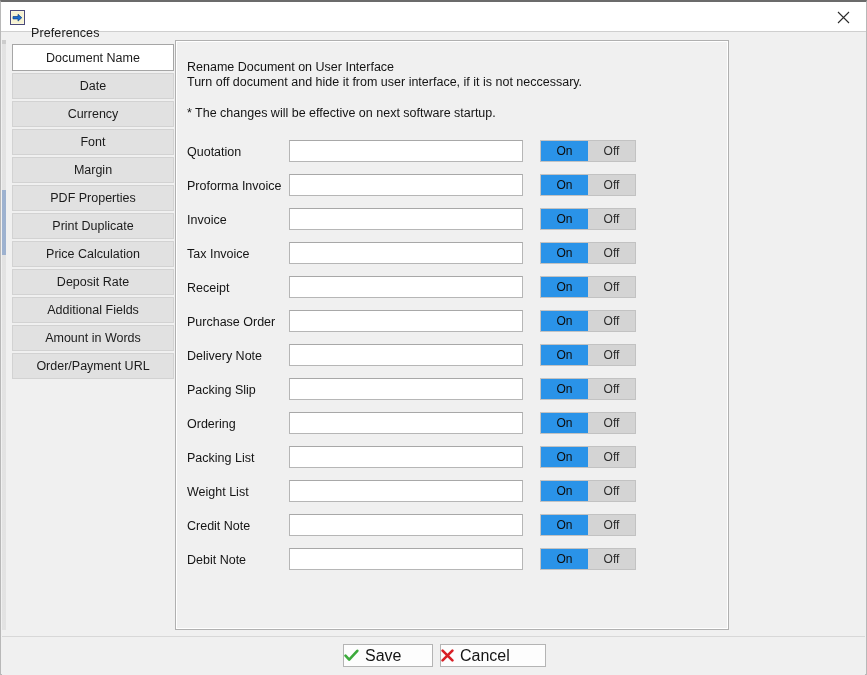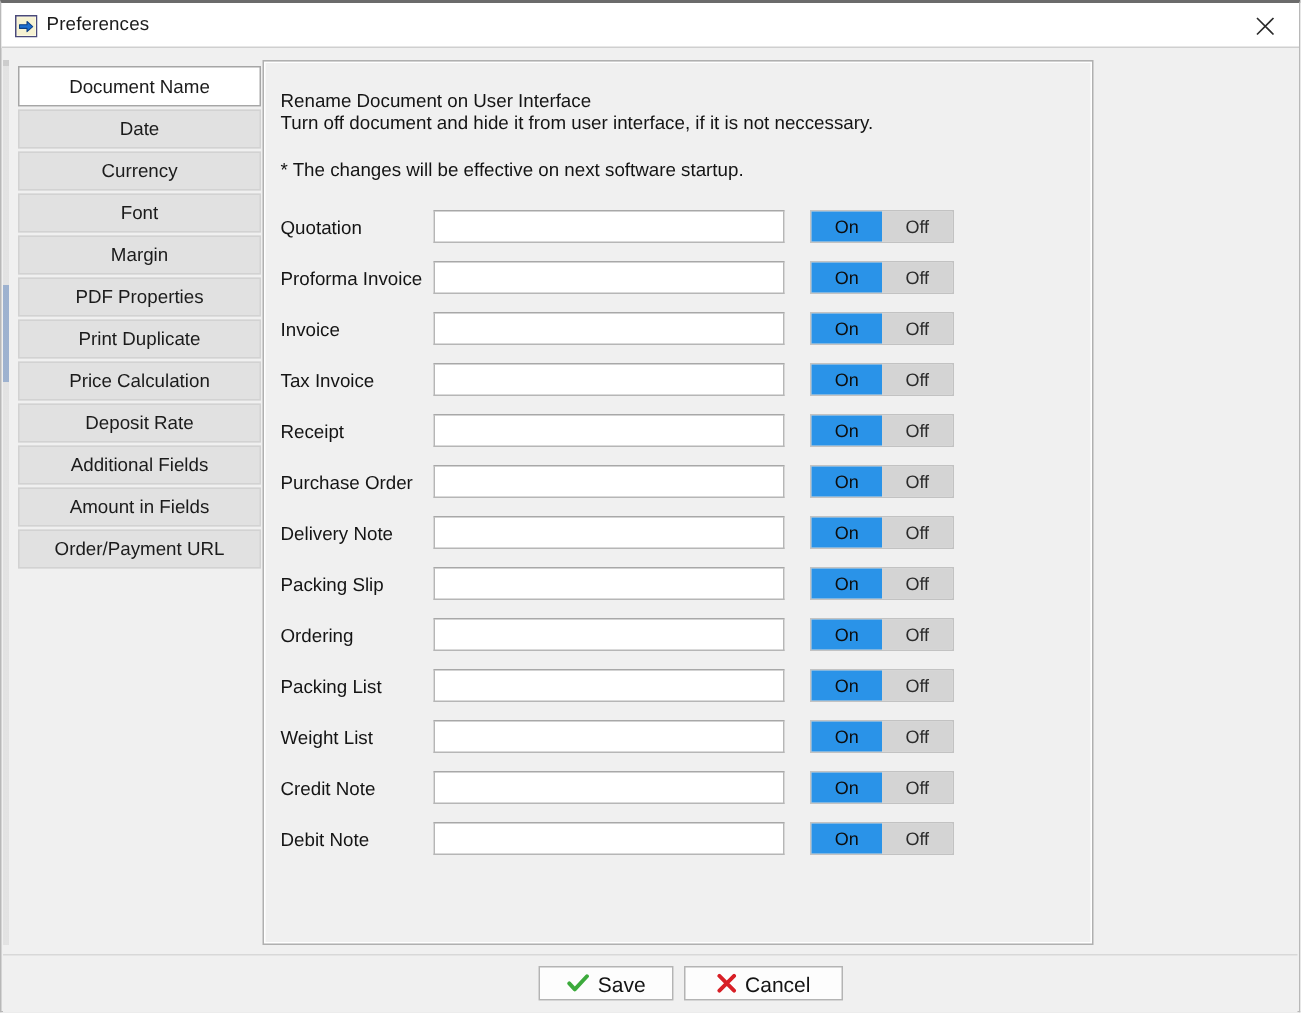--- a/index.html
+++ b/index.html
@@ -31,21 +31,21 @@
     background: #ffffff;
     border-bottom: 1px solid #cfcfcf;
   }
   #title-icon {
     position: absolute;
     left: 9px; top: 8px;
     width: 15px; height: 15px;
   }
   #title-text {
     position: absolute;
-    left: 30px; top: 7px;
+    left: 30px; top: 24px;
     font-size: 12.5px;
     color: #1b1b1b;
     letter-spacing: 0.1px;
     white-space: nowrap;
   }
   #close-btn {
     position: absolute;
     right: 0; top: 0;
     width: 46px; height: 30px;
     display: flex; align-items: center; justify-content: center;
@@ -191,27 +191,25 @@
     border-top: 1px solid #d8d8d8;
   }
   .footer-btn {
     position: absolute;
     top: 7px;
     height: 23px;
     background: #fdfdfd;
     border: 1px solid #b4b4b4;
     display: flex;
     align-items: center;
-    justify-content: center;
     gap: 6px;
-    font-size: 14px;
+    font-size: 16px;
     color: #141414;
     cursor: pointer;
     user-select: none;
-    margin-left: 16px;
   }
   #save-btn   { left: 341px; width: 90px; }
   #cancel-btn { left: 438px; width: 106px; }
   .btn-glyph { display: flex; align-items: center; }
 </style>
 </head>
 <body>
 
 <div id="window">
 
@@ -258,21 +256,21 @@
       <div class="tab">
         <span>Price Calculation</span>
       </div>
       <div class="tab">
         <span>Deposit Rate</span>
       </div>
       <div class="tab">
         <span>Additional Fields</span>
       </div>
       <div class="tab">
-        <span>Amount in Fields</span>
+        <span>Amount in Words</span>
       </div>
       <div class="tab">
         <span>Order/Payment URL</span>
       </div>
     </div>
 
   <div id="content-panel">
     <div id="heading-line1">Rename Document on User Interface</div>
     <div id="heading-line2">Turn off document and hide it from user interface, if it is not neccessary.</div>
     <div id="heading-note">* The changes will be effective on next software startup.</div>

